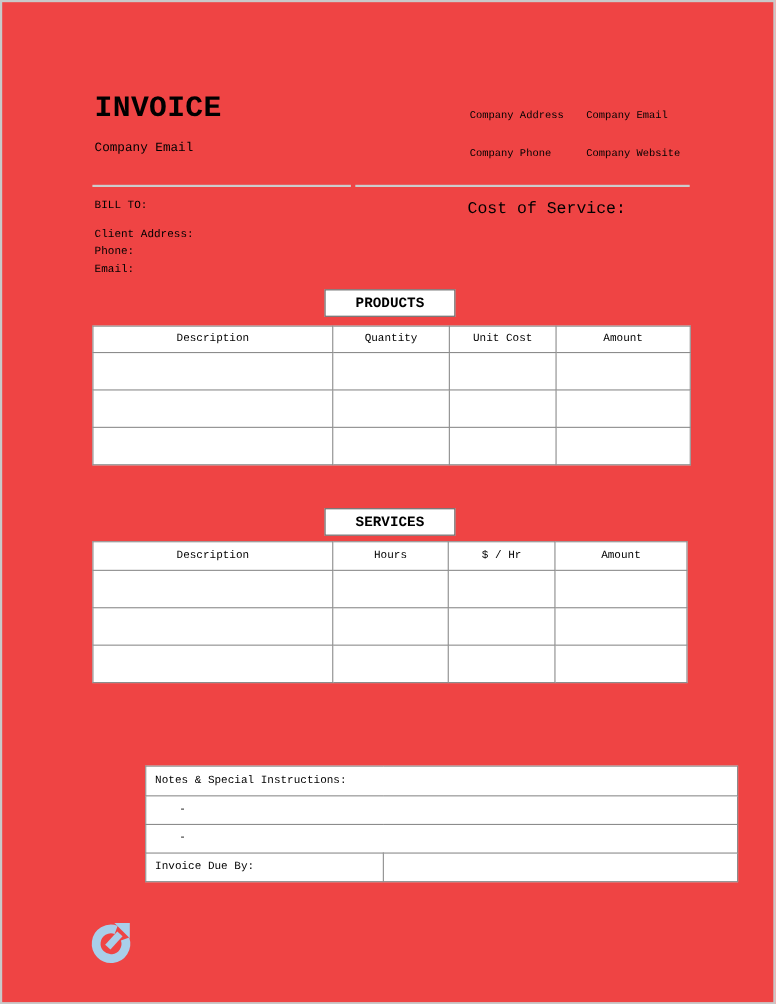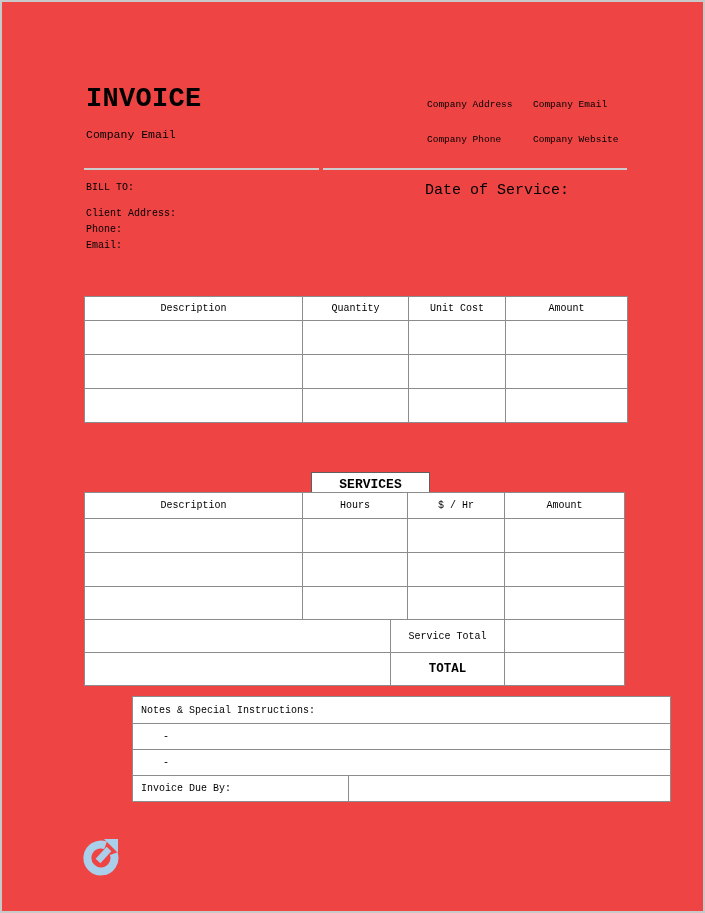--- a/index.html
+++ b/index.html
@@ -39,21 +39,21 @@
 
   
   .section-box {
     width:119px; height:25px;
     border:1px solid #5f5f5f;
     display:flex; align-items:center; justify-content:center;
     font-size:13px; font-weight:bold;
     background:#fff;
   }
   .products-box { left:293px; top:261px; }
-  .services-box { left:293px; top:470px;margin-left:16px; }
+  .services-box { left:293px; top:460px; }
 
   
   table { border-collapse:collapse; table-layout:fixed; background:#fff; }
   td, th {
     border:1px solid #8c8c8c;
     font-size:10px; font-weight:normal;
     text-align:center; vertical-align:middle;
     overflow:hidden; white-space:nowrap;
   }
   .products-table { left:82px; top:294px; width:543px; }
@@ -94,27 +94,28 @@
     <span>Company Website</span>
   </div>
 
   <div class="abs divider">
     <span class="seg1"></span>
     <span class="gap"></span>
     <span class="seg2"></span>
   </div>
 
   <div class="abs bill-to">BILL TO:</div>
-  <div class="abs date-of-service">Date of Service:</div>
+  <div class="abs date-of-service">Cost of Service:</div>
   <div class="abs client-fields">
     <div>Client Address:</div>
     <div>Phone:</div>
     <div>Email:</div>
   </div>
 
+  <div class="abs section-box products-box">PRODUCTS</div>
 
   <table class="abs products-table">
     <colgroup>
         <col style="width:218px">
         <col style="width:106px">
         <col style="width:97px">
         <col style="width:122px">
       </colgroup>
     <tbody>
         <tr class="head">
@@ -175,39 +176,20 @@
     </tr>
     <tr class="data">
       <td></td>
       <td></td>
       <td></td>
       <td></td>
     </tr>
   </tbody>
     </table>
 
-  <table class="abs services-total-table">
-    <colgroup>
-        <col style="width:306px">
-        <col style="width:114px">
-        <col style="width:120px">
-      </colgroup>
-    <tbody>
-        <tr>
-      <td></td>
-      <td>Service Total</td>
-      <td></td>
-    </tr>
-    <tr class="grand">
-      <td></td>
-      <td>TOTAL</td>
-      <td></td>
-    </tr>
-  </tbody>
-    </table>
 
   <table class="abs notes-table">
     <colgroup>
         <col style="width:216px">
         <col style="width:322px">
       </colgroup>
     <tbody>
         <tr class="nhead">
       <td colspan="2">Notes &amp; Special Instructions:</td>
     </tr>

